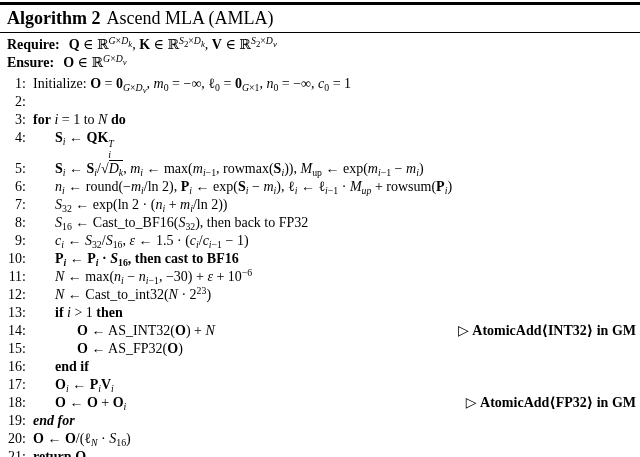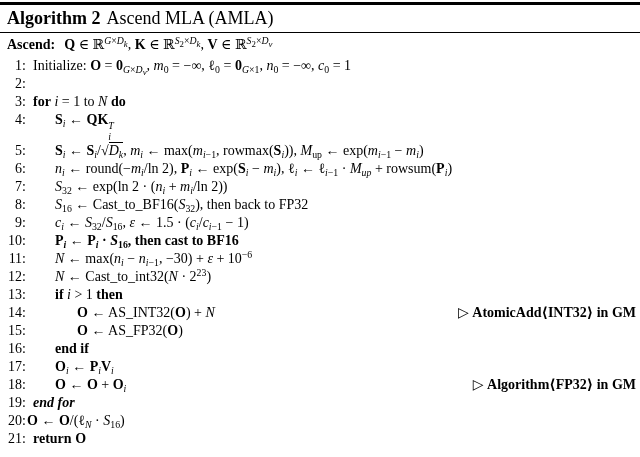--- a/index.html
+++ b/index.html
@@ -53,21 +53,24 @@
   <div class="rule-top"></div>
 
   <div class="algo-header">
     <span class="hdr-label">Algorithm 2</span><span>Ascend MLA (AMLA)</span>
   </div>
 
   <div class="rule-mid"></div>
 
   <div class="preamble">
     <div class="pre-line">
-      <span class="pre-kw">Ascend:</span><span><b>Q</b> ∈ ℝ<sup><i>G</i>×<i>D</i><sub><i>k</i></sub></sup>, <b>K</b> ∈ ℝ<sup><i>S</i><sub>2</sub>×<i>D</i><sub><i>k</i></sub></sup>, <b>V</b> ∈ ℝ<sup><i>S</i><sub>2</sub>×<i>D</i><sub><i>v</i></sub></sup></span>
+      <span class="pre-kw">Require:</span><span><b>Q</b> ∈ ℝ<sup><i>G</i>×<i>D</i><sub><i>k</i></sub></sup>, <b>K</b> ∈ ℝ<sup><i>S</i><sub>2</sub>×<i>D</i><sub><i>k</i></sub></sup>, <b>V</b> ∈ ℝ<sup><i>S</i><sub>2</sub>×<i>D</i><sub><i>v</i></sub></sup></span>
+    </div>
+    <div class="pre-line">
+      <span class="pre-kw">Ensure:</span><span><b>O</b> ∈ ℝ<sup><i>G</i>×<i>D</i><sub><i>v</i></sub></sup></span>
     </div>
   </div>
 
   <div class="algo-body">
       <div class="algo-line">
     <span class="line-num">1:</span>
     <span class="line-content" style="margin-left: 7px;">Initialize: <b>O</b> = <b>0</b><sub><i>G</i>×<i>D</i><sub><i>v</i></sub></sub>, <i>m</i><sub>0</sub> = −∞, ℓ<sub>0</sub> = <b>0</b><sub><i>G</i>×1</sub>, <i>n</i><sub>0</sub> = −∞, <i>c</i><sub>0</sub> = 1</span>
 
   </div>
       <div class="algo-line">
@@ -148,30 +151,30 @@
 
   </div>
       <div class="algo-line">
     <span class="line-num">17:</span>
     <span class="line-content" style="margin-left: 29px;"><b>O</b><sub><i>i</i></sub> ← <b>P</b><sub><i>i</i></sub><b>V</b><sub><i>i</i></sub></span>
 
   </div>
       <div class="algo-line">
     <span class="line-num">18:</span>
     <span class="line-content" style="margin-left: 29px;"><b>O</b> ← <b>O</b> + <b>O</b><sub><i>i</i></sub></span>
-    <span class="line-comment">▷ <b>Algorithm⟨FP32⟩ in GM</b></span>
+    <span class="line-comment">▷ <b>AtomicAdd⟨FP32⟩ in GM</b></span>
   </div>
       <div class="algo-line">
     <span class="line-num">19:</span>
     <span class="line-content" style="margin-left: 7px; font-style: italic;"><b>end for</b></span>
 
   </div>
       <div class="algo-line">
     <span class="line-num">20:</span>
-    <span class="line-content" style="margin-left: 1px;"><b>O</b> ← <b>O</b>/(ℓ<sub><i>N</i></sub> · <i>S</i><sub>16</sub>)</span>
+    <span class="line-content" style="margin-left: 7px;"><b>O</b> ← <b>O</b>/(ℓ<sub><i>N</i></sub> · <i>S</i><sub>16</sub>)</span>
 
   </div>
       <div class="algo-line">
     <span class="line-num">21:</span>
     <span class="line-content" style="margin-left: 7px;"><b>return</b> <b>O</b></span>
 
   </div>
     </div>
 
 </div>

